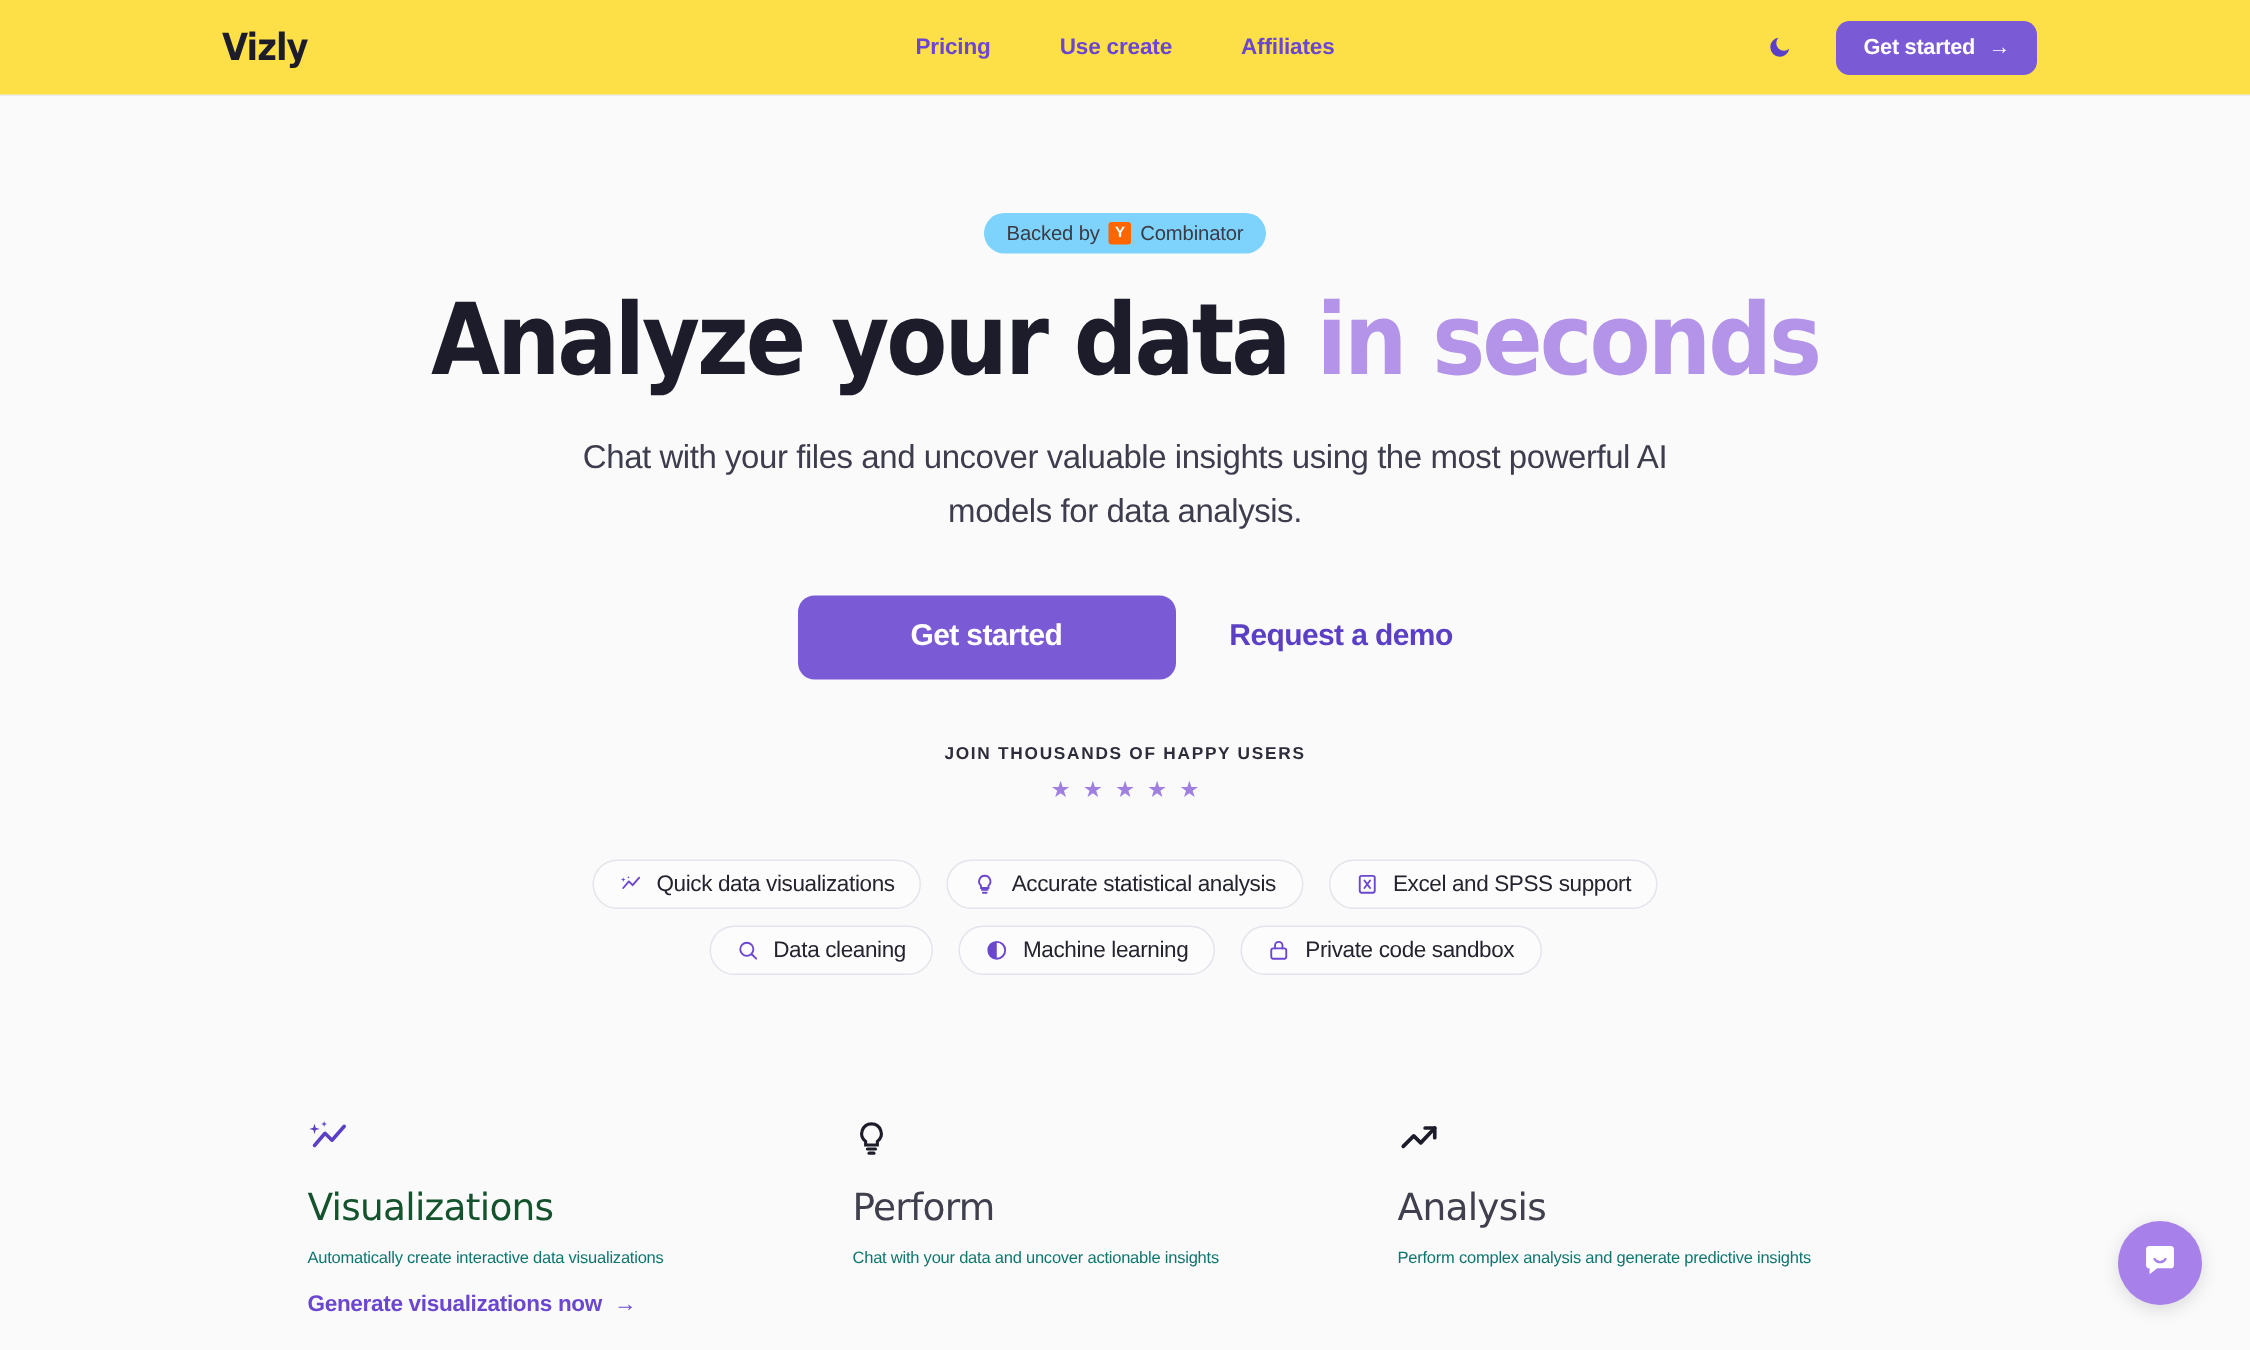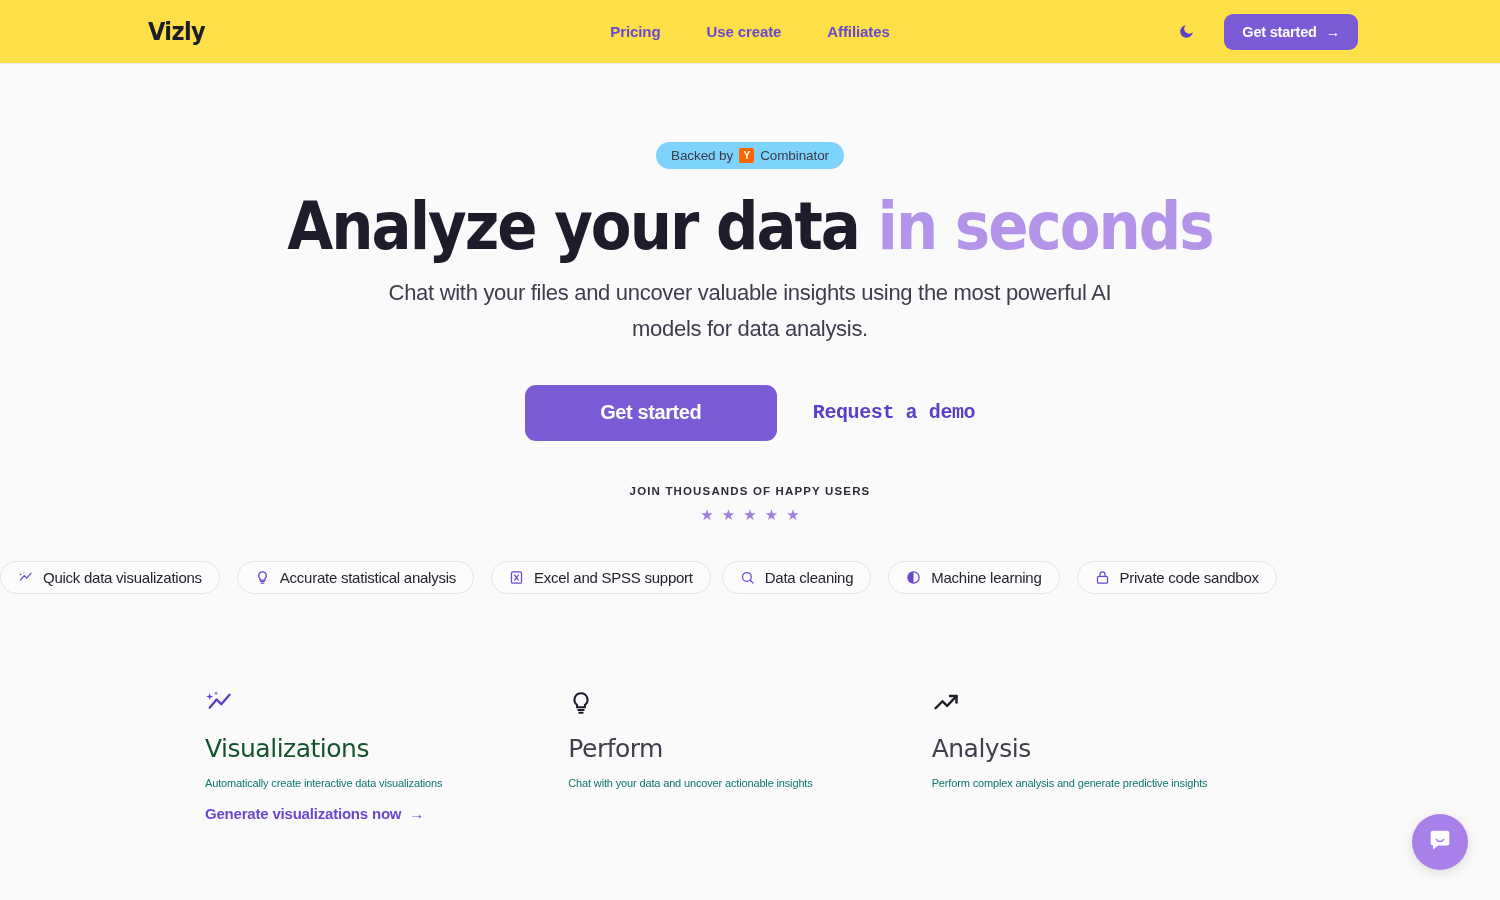--- a/index.html
+++ b/index.html
@@ -117,21 +117,21 @@
     font-size: 66px;
     font-weight: 700;
     letter-spacing: -2px;
     line-height: 1.05;
     color: #1c1c2b;
     font-family: "DejaVu Sans Condensed", "Liberation Sans", sans-serif;
   }
   h1.hero-title .accent { color: #b494e8; }
 
   .hero-sub {
-    margin: 14px auto 0;
+    margin: 26px auto 0;
     width: 770px;
     font-size: 22px;
     line-height: 1.62;
     color: #3d3d4d;
     letter-spacing: -0.3px;
   }
 
   .cta-row {
     margin-top: 38px;
     display: flex;
@@ -152,21 +152,21 @@
     letter-spacing: -0.4px;
     cursor: pointer;
   }
   .btn-link {
     background: none;
     border: none;
     font-size: 20px;
     font-weight: 700;
     color: #5b3fc4;
     letter-spacing: -0.4px;
-    font-family: Liberation Mono, monospace;
+    font-family: Liberation Sans, sans-serif;
     cursor: pointer;
   }
 
   .social {
     margin-top: 44px;
   }
   .social-label {
     font-size: 11.5px;
     font-weight: 700;
     letter-spacing: 1.15px;
@@ -177,21 +177,21 @@
     display: flex;
     justify-content: center;
     gap: 8px;
   }
   .stars span { color: #9f7fe0; font-size: 15px; line-height: 1; }
 
   
   .pills {
     margin-top: 39px;
     display: flex;
-    flex-direction: row;
+    flex-direction: column;
     align-items: center;
     gap: 11px;
   }
   .pill-row {
     display: flex;
     justify-content: center;
     gap: 17px;
   }
   .pill {
     display: inline-flex;

